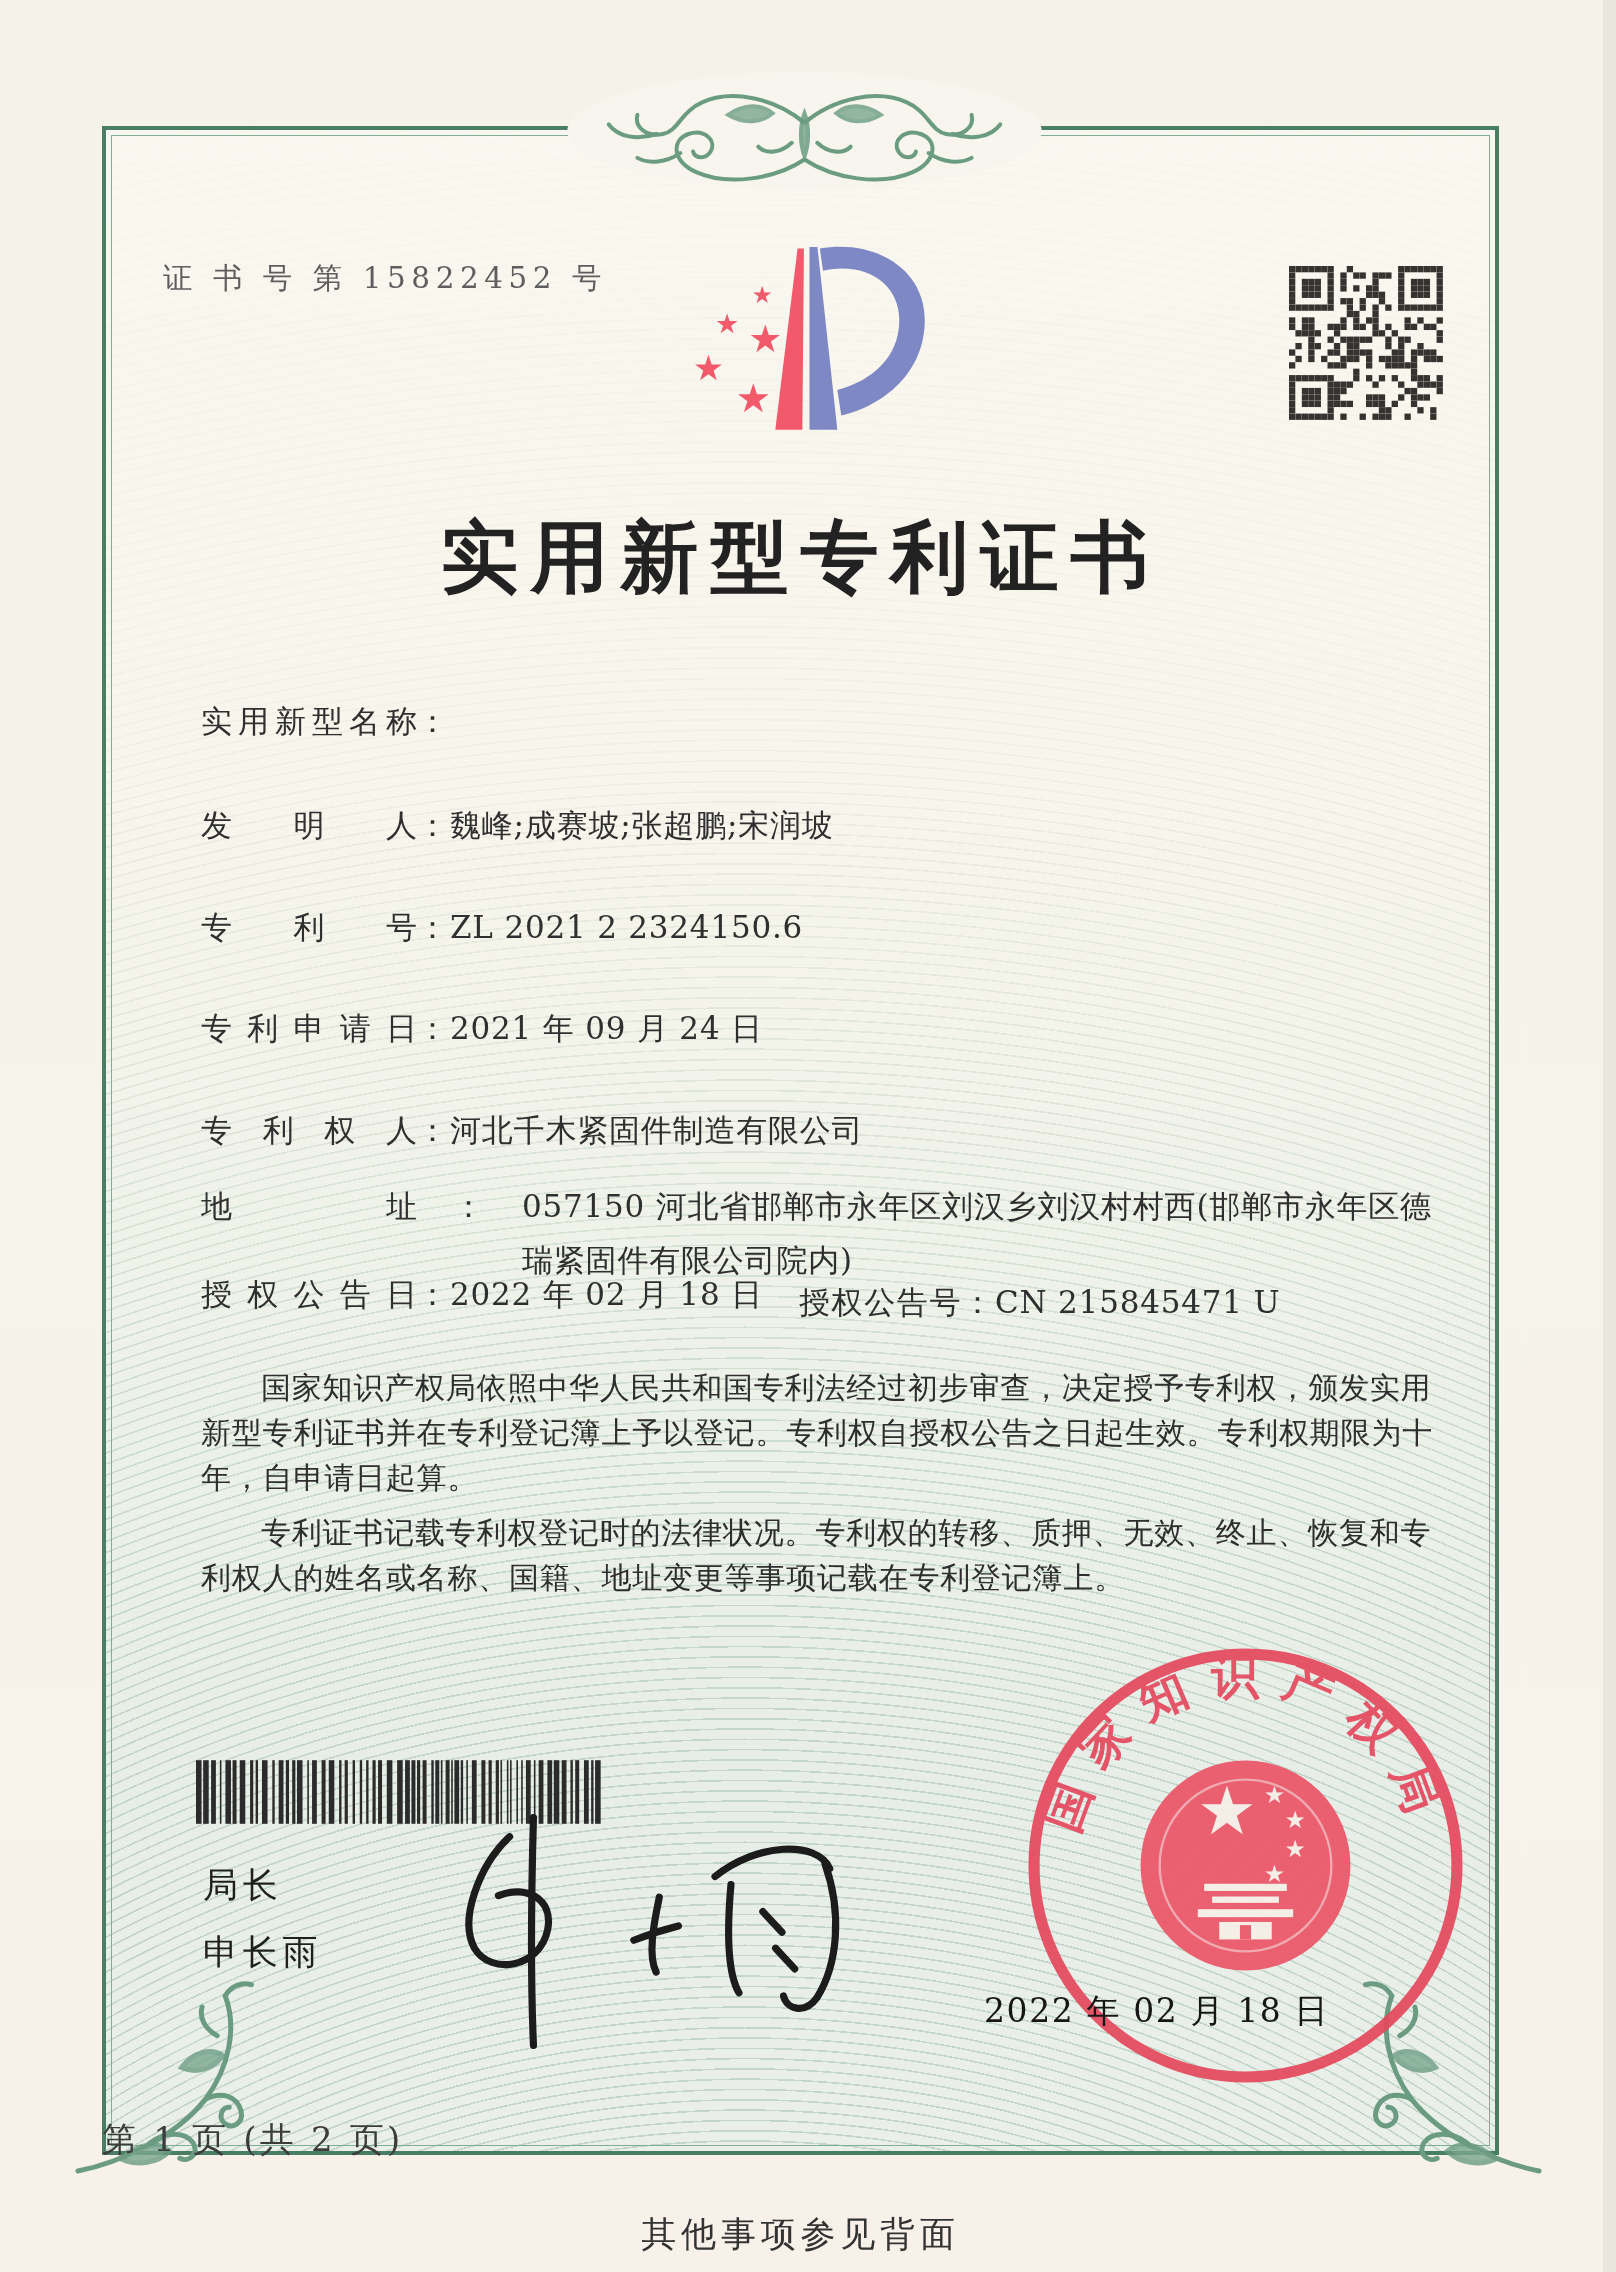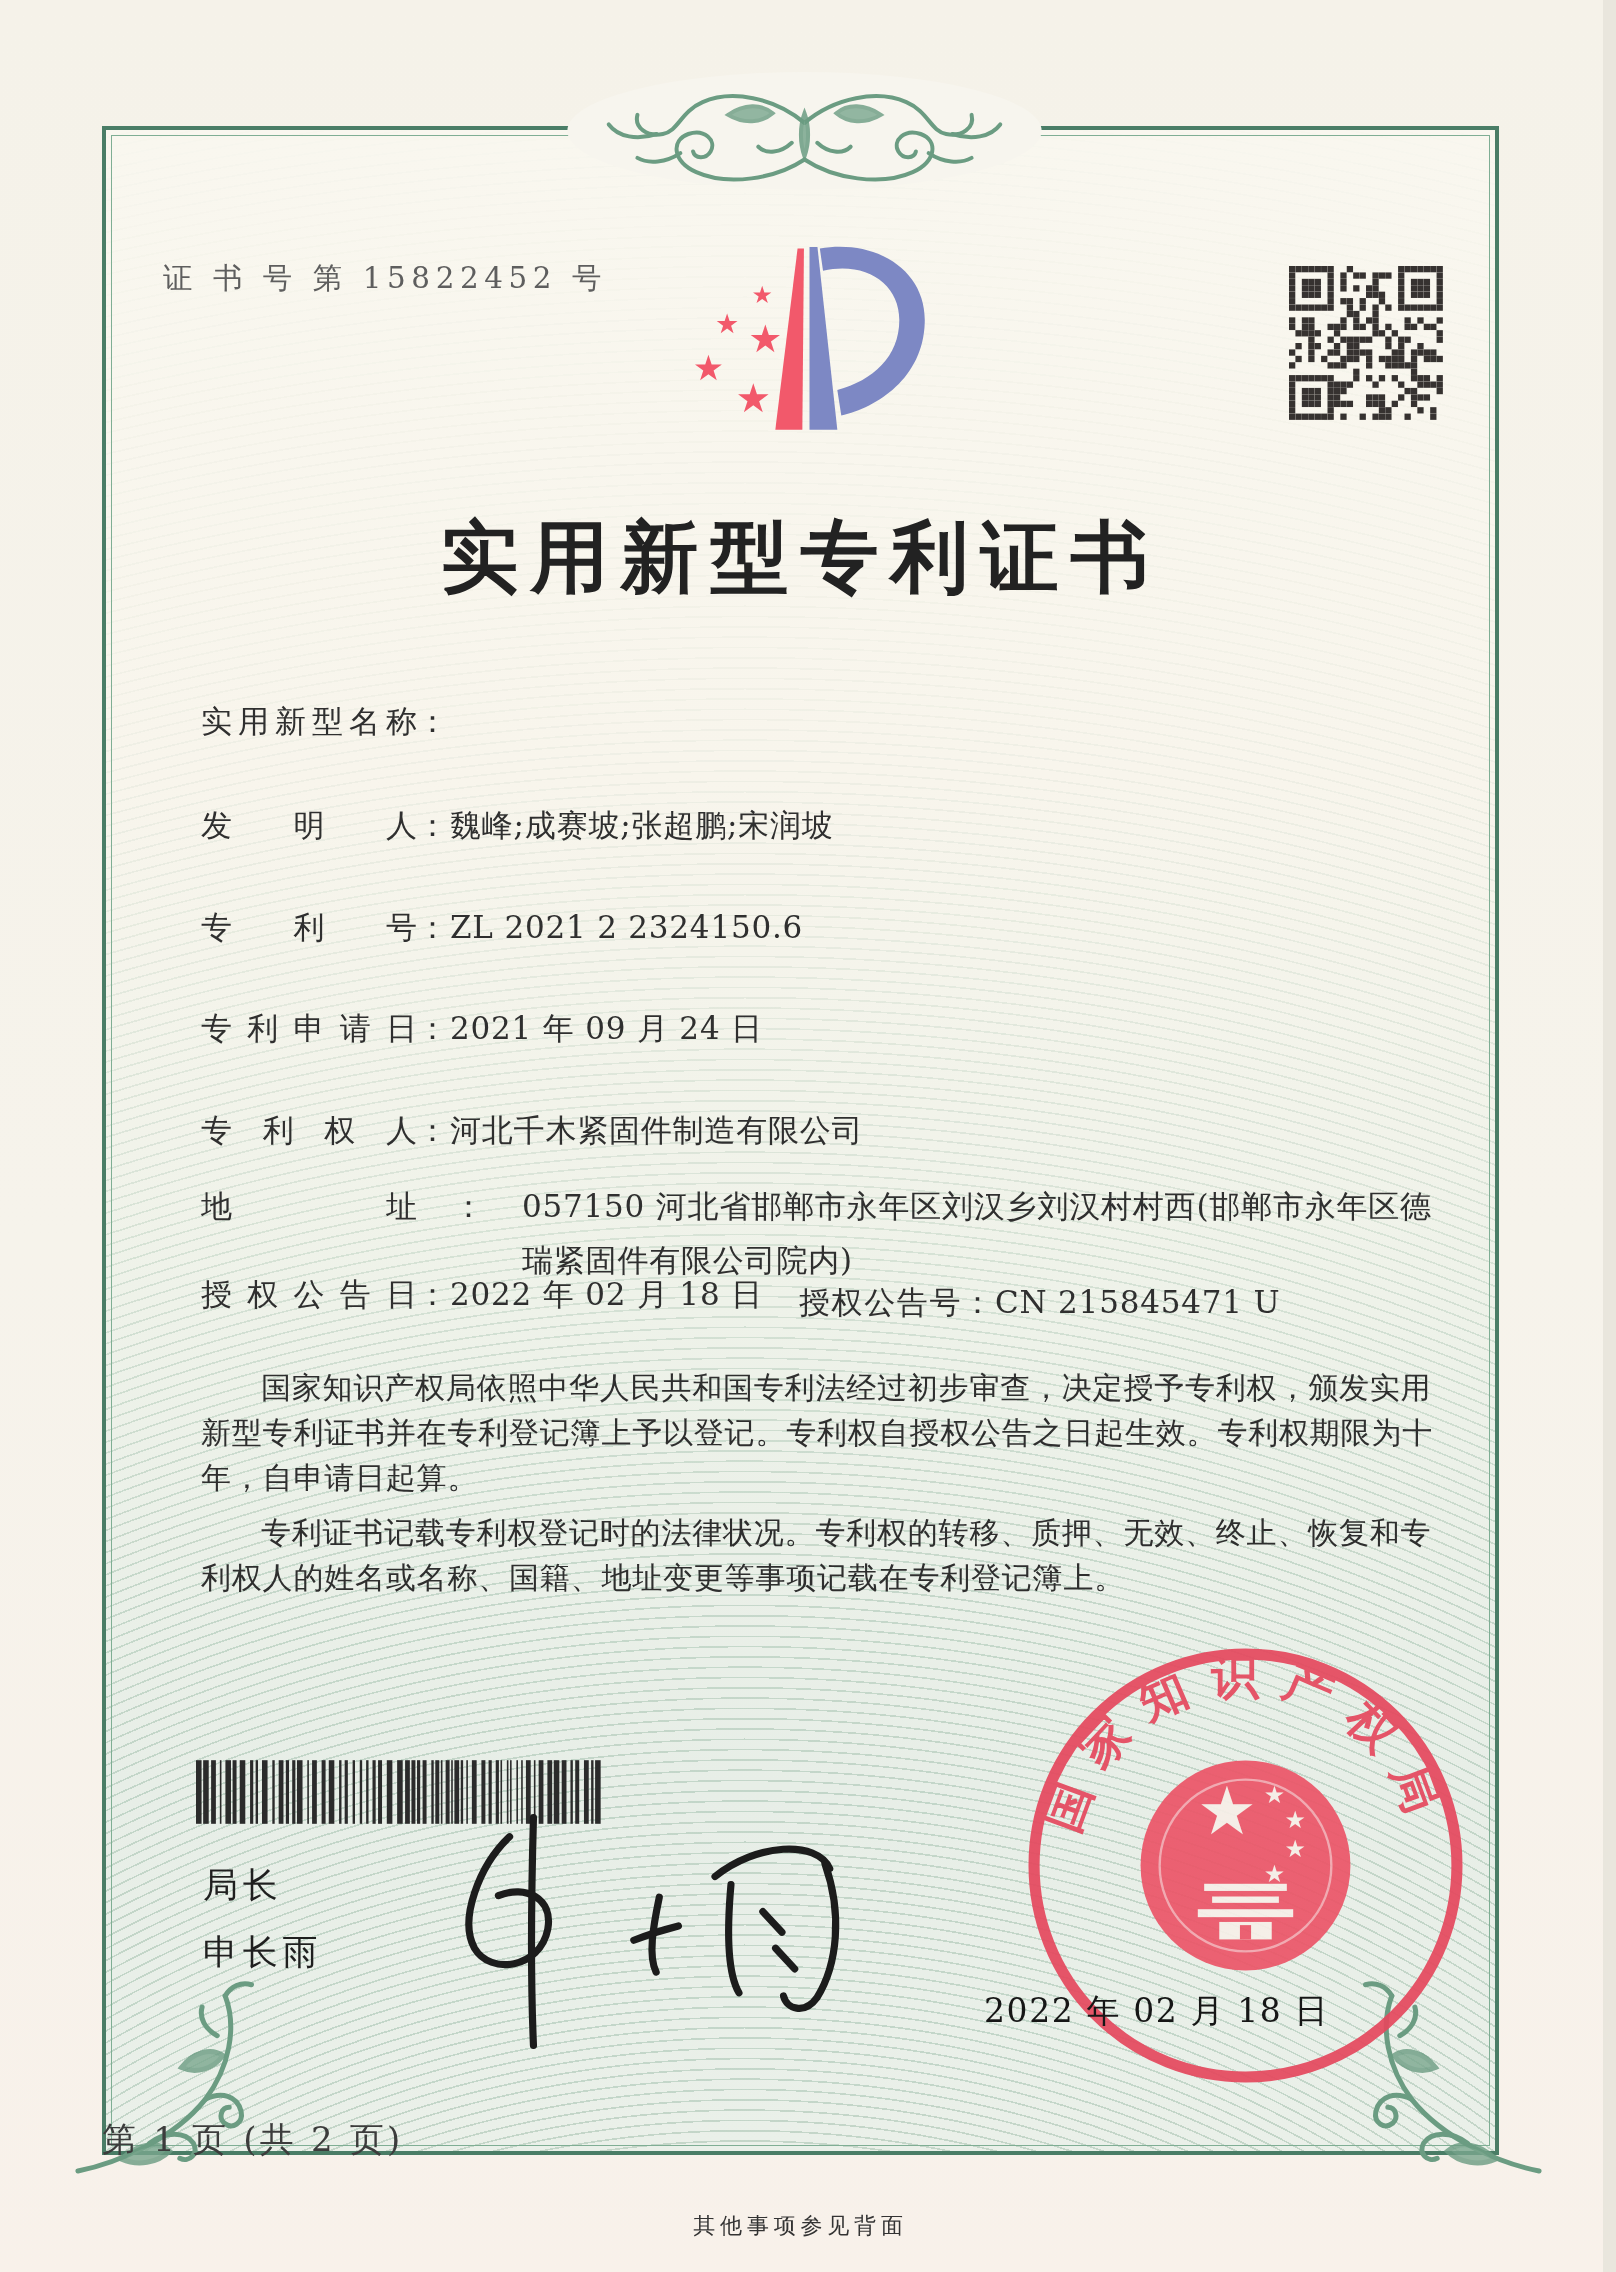--- a/index.html
+++ b/index.html
@@ -40,21 +40,21 @@
   .paras{position:absolute;left:201px;top:1365px;width:1232px;z-index:3;
          font-size:30px;line-height:45px;color:#2e2e2e;letter-spacing:0.8px;}
   .paras p{margin:0 0 9.5px 0;text-indent:60px;}
 
   .signer{position:absolute;left:203px;z-index:3;font-family:Liberation Sans, sans-serif;
           font-size:35px;color:#1f1f1f;letter-spacing:4.8px;}
   .seal-date{position:absolute;left:984px;top:1989px;z-index:5;font-size:33px;color:#161616;letter-spacing:1.6px;}
   .page-num{position:absolute;left:102px;width:1397px;top:2117px;z-index:3;text-align:left;
             font-size:34px;color:#3c3c3c;letter-spacing:3.2px;}
   .back-note{position:absolute;left:102px;width:1397px;top:2211px;z-index:3;text-align:center;
-             font-size:22px;color:#333;letter-spacing:4.8px;}
+             font-size:35px;color:#333;letter-spacing:4.8px;}
 
   .qr{position:absolute;left:1289px;top:266px;z-index:3;}
   .logo{position:absolute;left:678px;top:231px;z-index:3;}
   .barcode{position:absolute;left:196px;top:1760px;z-index:3;}
   .signature{position:absolute;left:414px;top:1808px;z-index:4;}
   .seal{position:absolute;left:1011px;top:1631px;z-index:4;opacity:.92;}
 </style>
 </head>
 <body>
 

